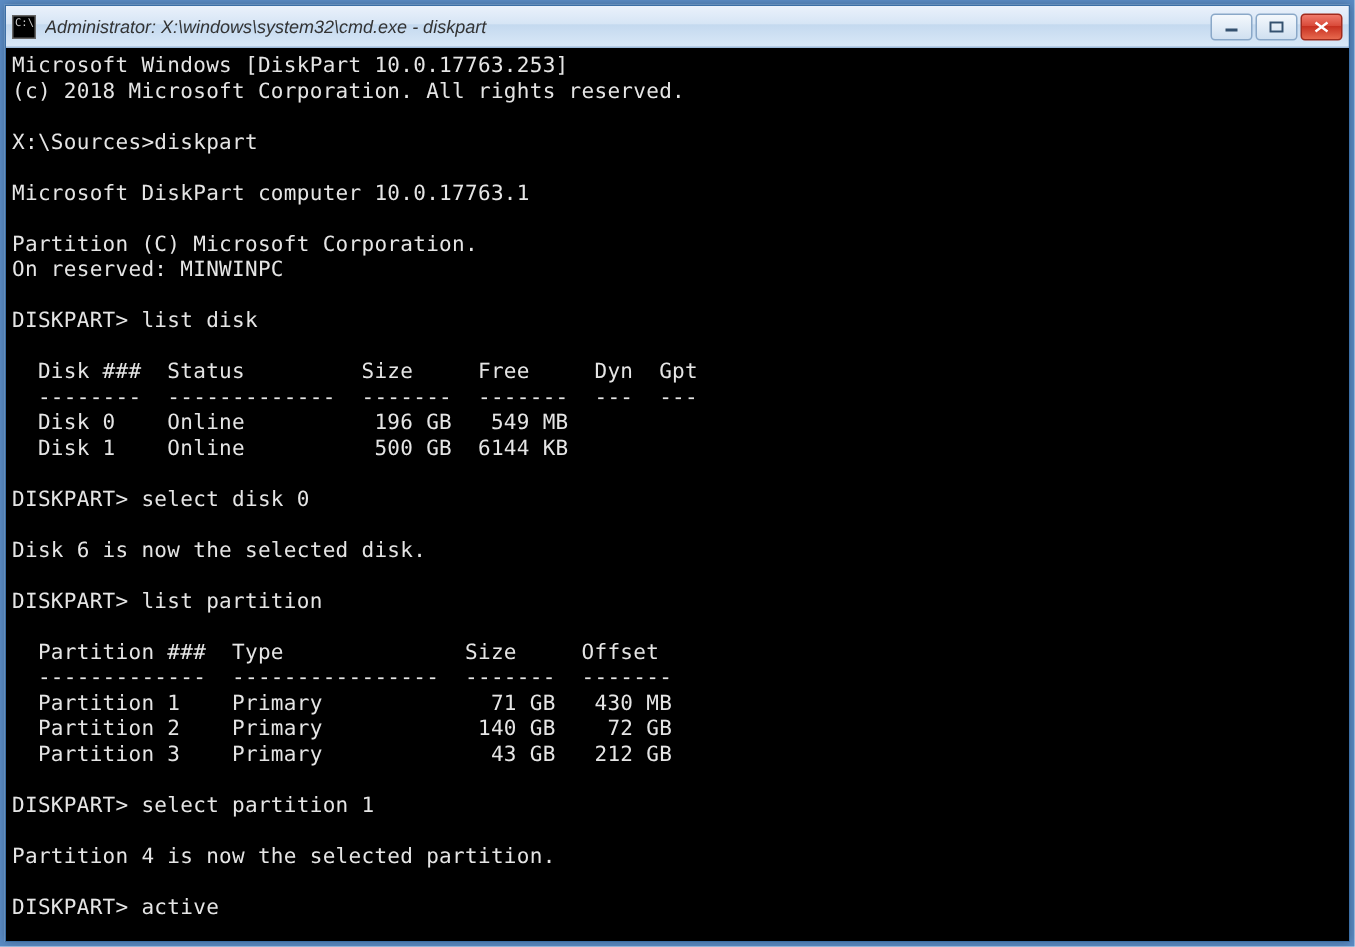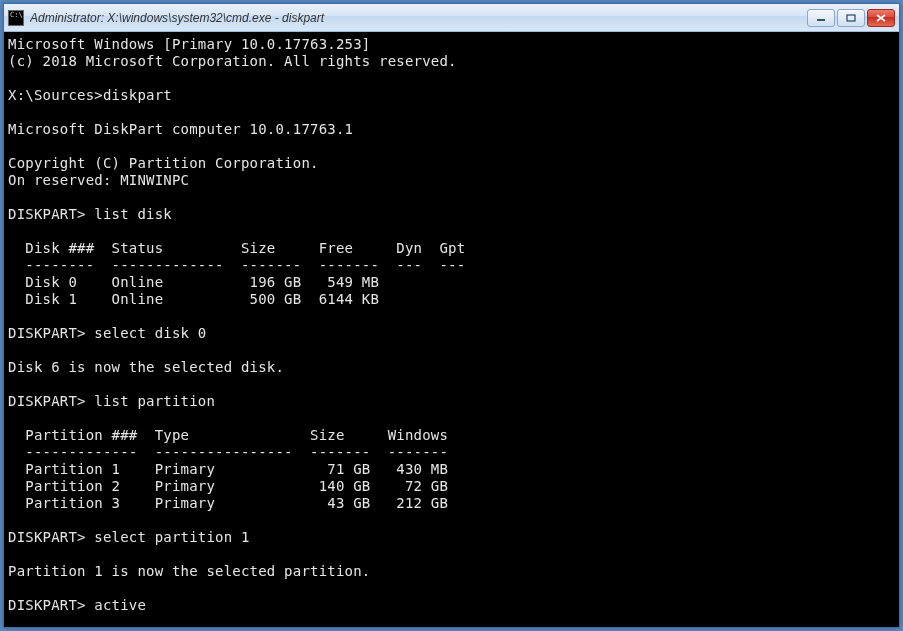--- a/index.html
+++ b/index.html
@@ -106,50 +106,50 @@
           </svg>
       </div>
       <div class="win-btn close">
         <svg width="10" height="8" viewBox="0 0 10 8">
             <path d="M1 1 L9 7 M9 1 L1 7" stroke="#fff" stroke-width="1.6"></path>
           </svg>
       </div>
     </div>
   </div>
 
-  <div class="client"><span>Microsoft Windows [Primary 10.0.17763.253]</span>
+  <div class="client"><span>Microsoft Windows [DiskPart 10.0.17763.253]</span>
 <span>(c) 2018 Microsoft Corporation. All rights reserved.</span>
 
 <span>X:\Sources&gt;diskpart</span>
 
 <span>Microsoft DiskPart computer 10.0.17763.1</span>
 
-<span>Copyright (C) Partition Corporation.</span>
+<span>Partition (C) Microsoft Corporation.</span>
 <span>On reserved: MINWINPC</span>
 
 <span>DISKPART&gt; list disk</span>
 
 <span>  Disk ###  Status         Size     Free     Dyn  Gpt</span>
 <span>  --------  -------------  -------  -------  ---  ---</span>
 <span>  Disk 0    Online          196 GB   549 MB</span>
 <span>  Disk 1    Online          500 GB  6144 KB</span>
 
 <span>DISKPART&gt; select disk 0</span>
 
 <span>Disk 6 is now the selected disk.</span>
 
 <span>DISKPART&gt; list partition</span>
 
-<span>  Partition ###  Type              Size     Windows</span>
+<span>  Partition ###  Type              Size     Offset</span>
 <span>  -------------  ----------------  -------  -------</span>
 <span>  Partition 1    Primary             71 GB   430 MB</span>
 <span>  Partition 2    Primary            140 GB    72 GB</span>
 <span>  Partition 3    Primary             43 GB   212 GB</span>
 
 <span>DISKPART&gt; select partition 1</span>
 
-<span>Partition 1 is now the selected partition.</span>
+<span>Partition 4 is now the selected partition.</span>
 
 <span>DISKPART&gt; active</span>
 
 
 </div>
 </div>
 
 </body></html>

